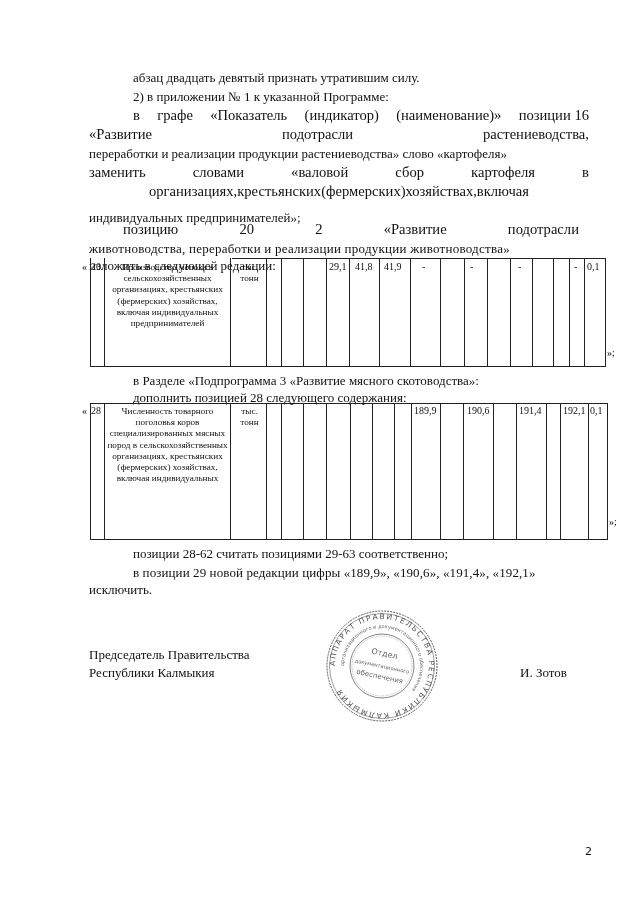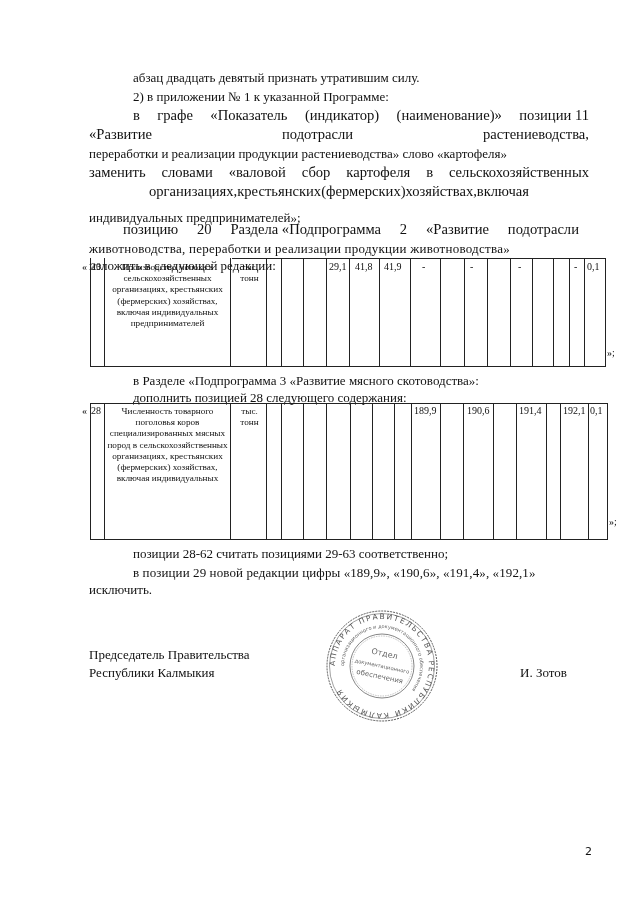--- a/index.html
+++ b/index.html
@@ -28,50 +28,48 @@
 
 <div class="line" style="left:133px; top:69px;">абзац двадцать девятый признать утратившим силу.</div>
 <div class="line" style="left:133px; top:88px;">2) в приложении № 1 к указанной Программе:</div>
 
 <div class="jrow" style="left:133px; width:456px; top:107px;">
   <span>в</span>
   <span>графе</span>
   <span>«Показатель</span>
   <span>(индикатор)</span>
   <span>(наименование)»</span>
-  <span>позиции 11</span>
+  <span>позиции 16</span>
 </div>
 <div class="jrow" style="top:126px;">
   <span>«Развитие</span>
   <span>подотрасли</span>
   <span>растениеводства,</span>
 </div>
 <div class="line" style="left:89px; top:145px;">переработки и реализации продукции растениеводства» слово «картофеля»</div>
 <div class="jrow" style="top:164px;">
   <span>заменить</span>
   <span>словами</span>
   <span>«валовой</span>
   <span>сбор</span>
   <span>картофеля</span>
   <span>в</span>
-  <span>сельскохозяйственных</span>
 </div>
 <div class="jrow" style="top:183px;justify-content:center;">
   <span>организациях,</span>
   <span>крестьянских</span>
   <span>(фермерских)</span>
   <span>хозяйствах,</span>
   <span>включая</span>
 </div>
 <div class="line" style="left:89px; top:202px;margin-top:7px;">индивидуальных предпринимателей»;</div>
 
 <div class="jrow" style="left:123px; width:456px; top:221px;">
   <span>позицию</span>
   <span>20</span>
-  <span>Раздела «Подпрограмма</span>
   <span>2</span>
   <span>«Развитие</span>
   <span>подотрасли</span>
 </div>
 <div class="line" style="left:89px; top:240px; letter-spacing:0.25px;">животноводства, переработки и реализации продукции животноводства»</div>
 <div class="line" style="left:89px; top:257px;">изложить в следующей редакции:</div>
 
 <div class="tbl" style="left:86px; top:258px; width:520px; height:109px;">
   <div class="hline" style="top:0; left:146px;"></div>
   <div class="hline" style="top:0; left:230px; right:330px;"></div>

